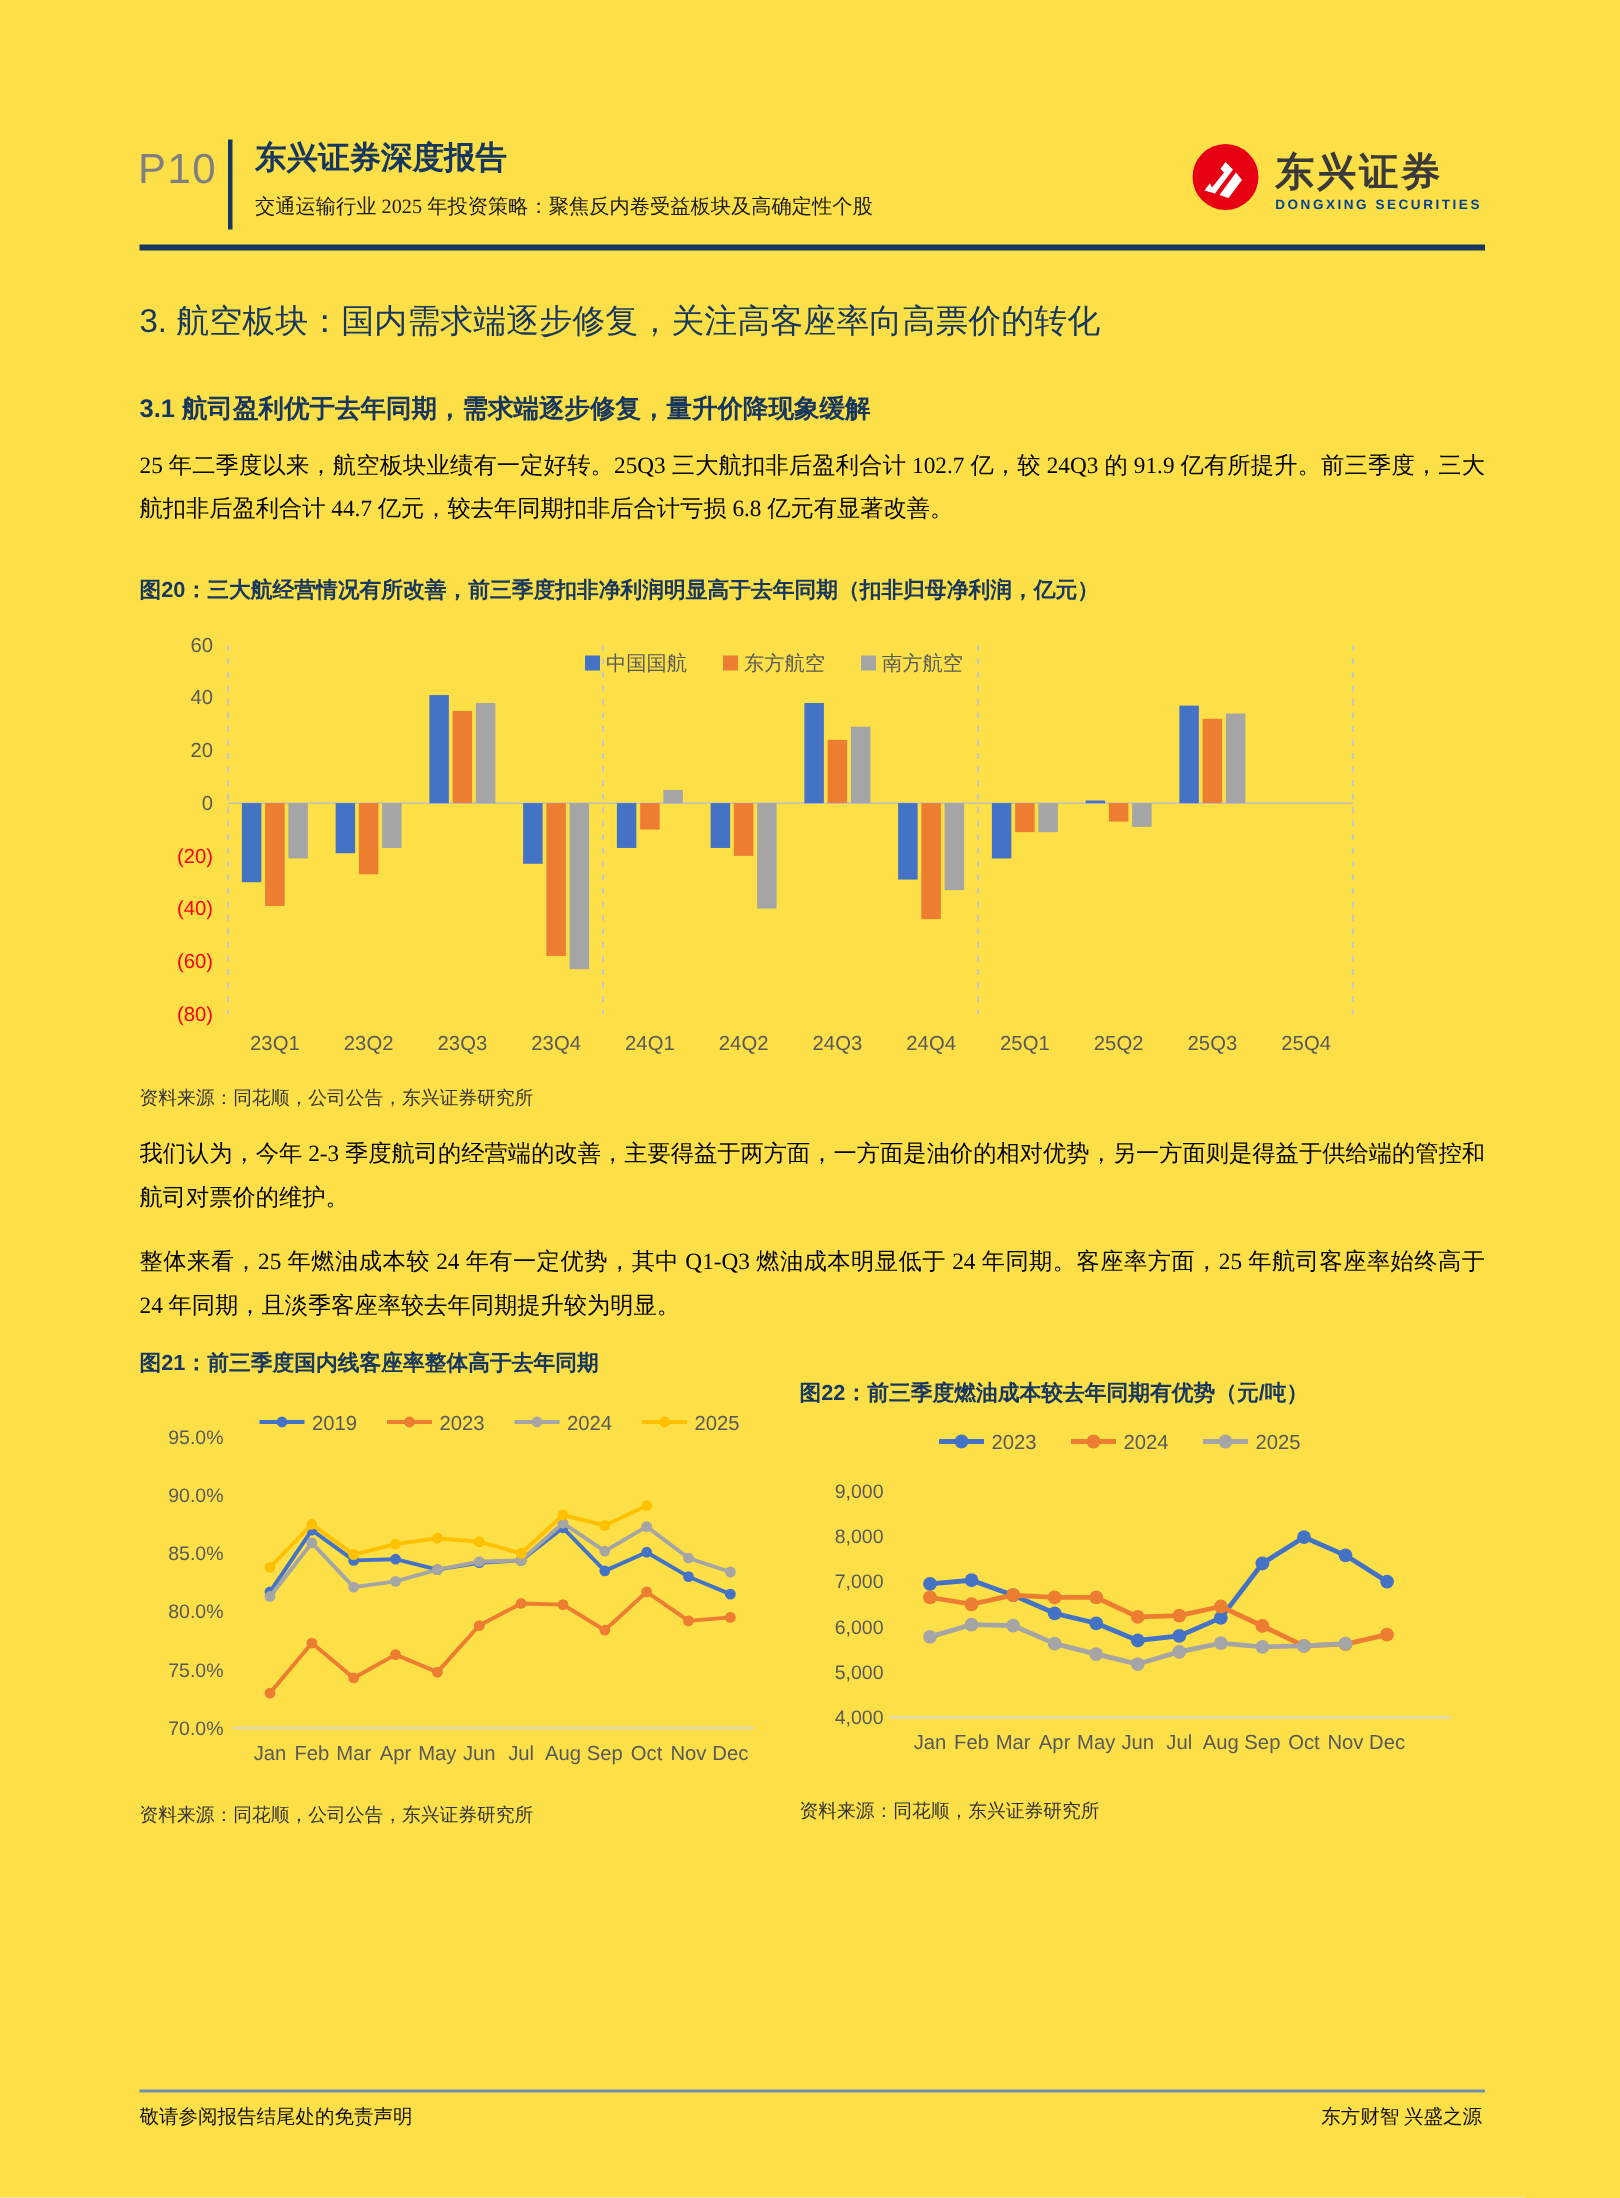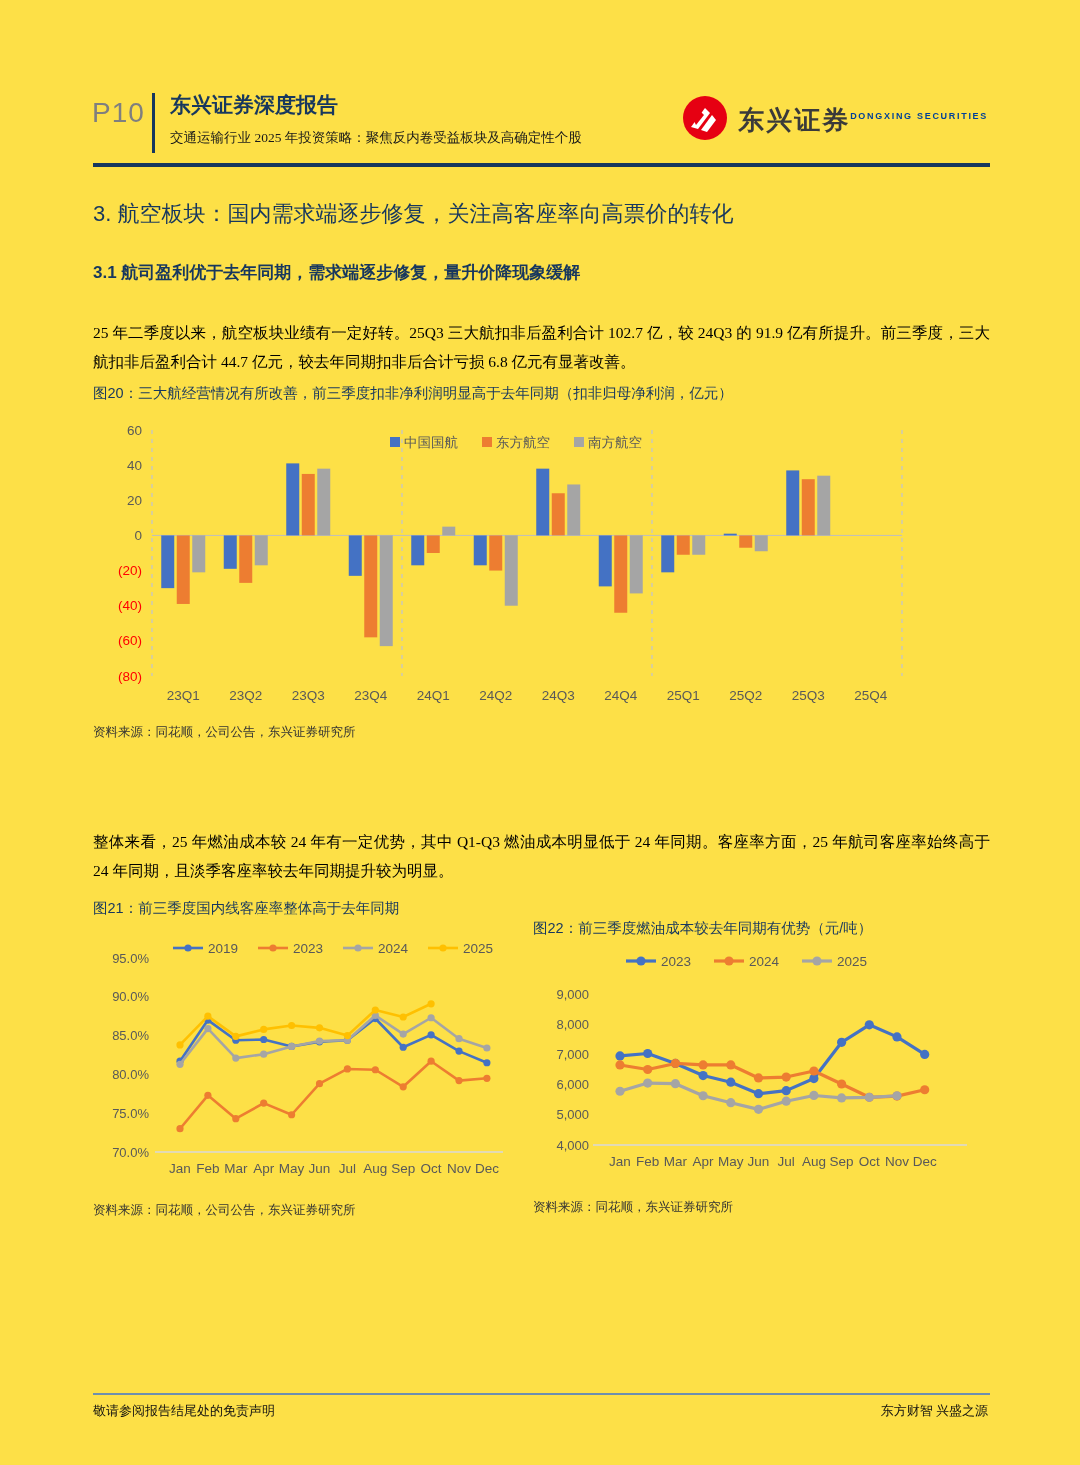--- a/index.html
+++ b/index.html
@@ -13,22 +13,22 @@
   .hdr-sub{left:170px;top:129px;font-size:13.5px;color:#1a1a1a;font-family:"Liberation Serif",serif;}
   .logo{right:92px;top:94px;display:flex;align-items:center;gap:9px;}
   .logo-cn{font-size:26px;font-weight:bold;color:#3a3a3a;letter-spacing:2px;line-height:1;}
   .logo-en{font-size:9px;font-weight:bold;color:#004098;letter-spacing:1.7px;margin-top:4px;}
   .hdr-rule{left:93px;top:163px;width:897px;height:4px;background:#17375E;}
   
   .sec-h1{left:93px;top:199px;width:897px;font-size:22px;font-weight:normal;color:#17375E;}
   .sec-h2{left:93px;top:261px;width:897px;font-size:17px;font-weight:bold;color:#17375E;}
   .para{left:93px;width:897px;font-size:15.5px;line-height:28.5px;color:#000;
         font-family:"Liberation Serif",serif;text-align:justify;}
-  #para1{top:319px;} #para2{top:756px;} #para3{top:828px;}
-  .fig-title{font-size:14.5px;font-weight:normal;color:#17375E;}
+  #para1{top:297px;} #para2{top:756px;} #para3{top:828px;}
+  .fig-title{font-size:14.5px;font-weight:bold;color:#17375E;}
   #fig20-title{left:93px;top:384px;width:897px;}
   #fig21-title{left:93px;top:899px;width:430px;}
   #fig22-title{left:533px;top:899px;width:450px;margin-top:20px;}
   .source{font-size:12.5px;color:#333;font-family:"Liberation Serif",serif;}
   #src20{left:93px;top:724px;} #src21{left:93px;top:1202px;} #src22{left:533px;top:1199px;}
   
   #fig20-svg{left:90px;top:418px;} #fig21-svg{left:93px;top:928px;} #fig22-svg{left:533px;top:928px;}
   svg text{font-family:"Liberation Sans",sans-serif;}
   
   .ftr-rule{left:93px;top:1393px;width:897px;height:2px;background:#6e8fae;}
@@ -46,21 +46,21 @@
   <div class="abs hdr-sub">交通运输行业 2025 年投资策略：聚焦反内卷受益板块及高确定性个股</div>
   <div class="abs logo">
     <span>
       <svg width="48" height="48" viewBox="0 0 48 48" aria-hidden="true">
         <circle cx="24" cy="24" r="22" fill="#E60012"></circle>
         <path d="M10 33 L24 14 L29 19 L17 35 Z" fill="#ffffff"></path>
         <path d="M20 36 L31 21 L35 26 L26 38 Z" fill="#ffffff"></path>
         <path d="M13 27 L20 18 L23 21 L15 31 Z" fill="#E60012"></path>
       </svg>
     </span>
-    <span style="display:flex;flex-direction:row;">
+    <span style="display:flex;flex-direction:column;">
       <span class="logo-cn">东兴证券</span>
       <span class="logo-en">DONGXING SECURITIES</span>
     </span>
   </div>
   <div class="abs hdr-rule"></div>
 
   <div class="abs sec-h1">3. 航空板块：国内需求端逐步修复，关注高客座率向高票价的转化</div>
   <div class="abs sec-h2">3.1 航司盈利优于去年同期，需求端逐步修复，量升价降现象缓解</div>
   <div class="abs para" id="para1">25 年二季度以来，航空板块业绩有一定好转。25Q3 三大航扣非后盈利合计 102.7 亿，较 24Q3 的 91.9 亿有所提升。前三季度，三大航扣非后盈利合计 44.7 亿元，较去年同期扣非后合计亏损 6.8 亿元有显著改善。</div>
 
@@ -126,20 +126,21 @@
       <text x="780.75" y="282" text-anchor="middle" font-size="13.5" fill="#595959">25Q4</text>
       <rect x="300" y="19" width="10" height="10" fill="#4472C4"></rect>
       <text x="314" y="28.5" font-size="13.5" fill="#595959">中国国航</text>
       <rect x="392" y="19" width="10" height="10" fill="#ED7D31"></rect>
       <text x="406" y="28.5" font-size="13.5" fill="#595959">东方航空</text>
       <rect x="484" y="19" width="10" height="10" fill="#A5A5A5"></rect>
       <text x="498" y="28.5" font-size="13.5" fill="#595959">南方航空</text>
     </svg>
   <div class="abs source" id="src20">资料来源：同花顺，公司公告，东兴证券研究所</div>
 
+  <div class="abs para" id="para2">我们认为，今年 2-3 季度航司的经营端的改善，主要得益于两方面，一方面是油价的相对优势，另一方面则是得益于供给端的管控和航司对票价的维护。</div>
   <div class="abs para" id="para3">整体来看，25 年燃油成本较 24 年有一定优势，其中 Q1-Q3 燃油成本明显低于 24 年同期。客座率方面，25 年航司客座率始终高于 24 年同期，且淡季客座率较去年同期提升较为明显。</div>
 
   <div class="abs fig-title" id="fig21-title">图21：前三季度国内线客座率整体高于去年同期</div>
   <div class="abs fig-title" id="fig22-title">图22：前三季度燃油成本较去年同期有优势（元/吨）</div>
   <svg class="abs" id="fig21-svg" width="430" height="262">
       <line x1="62" y1="224" x2="410" y2="224" stroke="#D9D9D9" stroke-width="1.3"></line>
       <text x="56" y="34.5" text-anchor="end" font-size="13" fill="#595959">95.0%</text>
       <text x="56" y="73.3" text-anchor="end" font-size="13" fill="#595959">90.0%</text>
       <text x="56" y="112.1" text-anchor="end" font-size="13" fill="#595959">85.0%</text>
       <text x="56" y="150.9" text-anchor="end" font-size="13" fill="#595959">80.0%</text>

